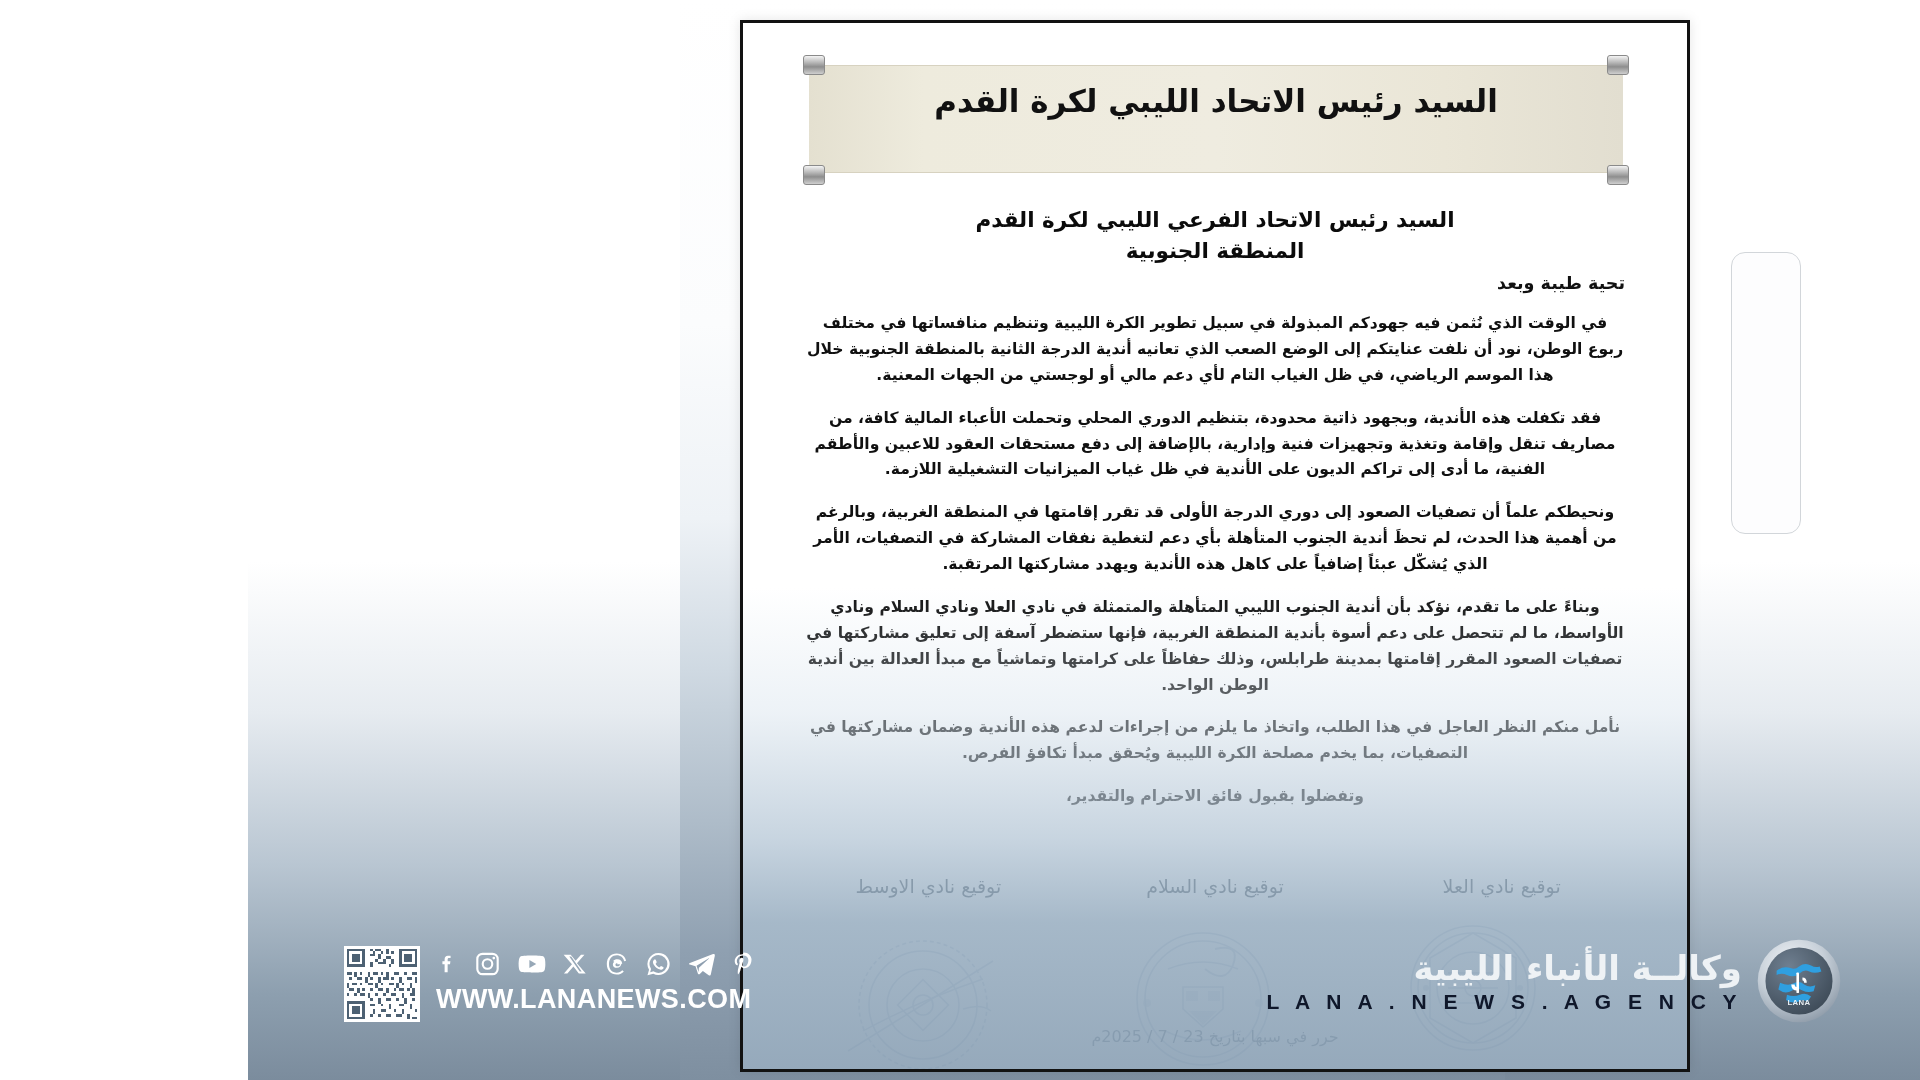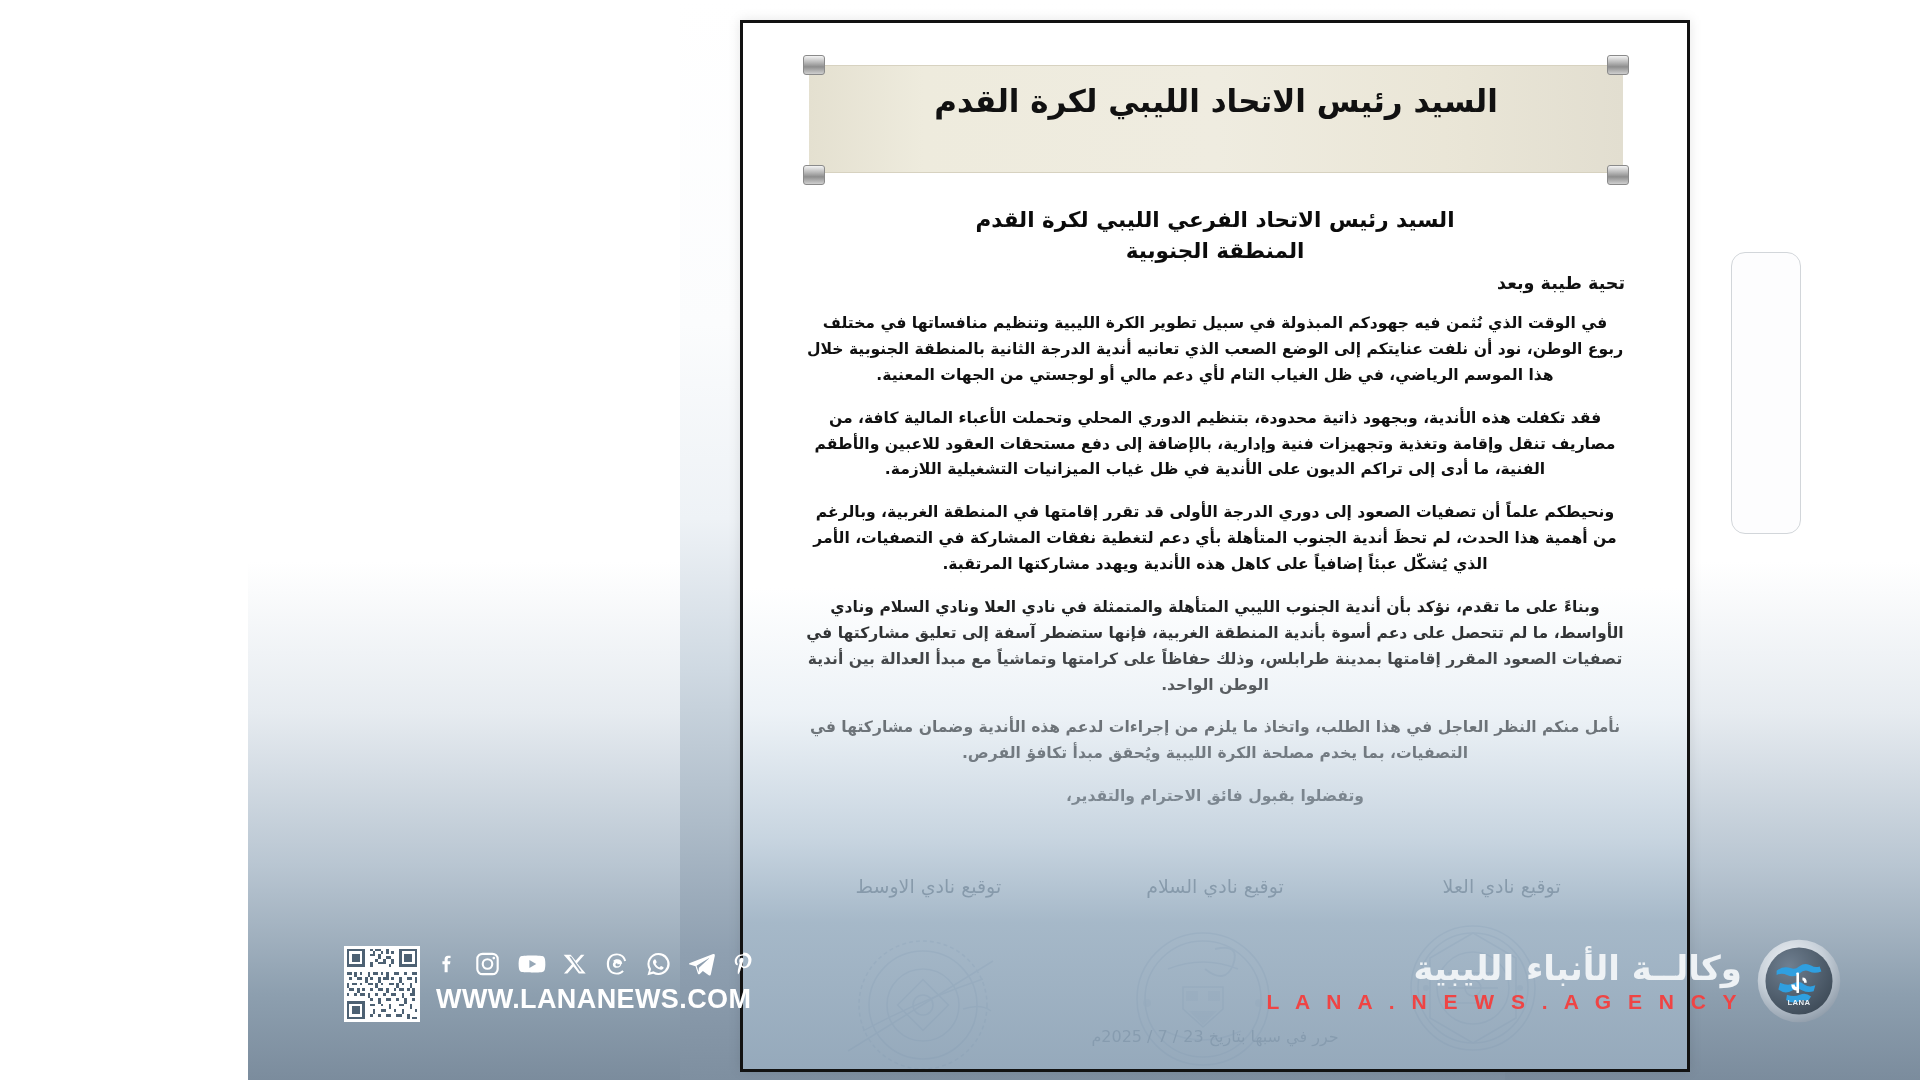--- a/index.html
+++ b/index.html
@@ -304,21 +304,21 @@
     font-size: 34px;
     font-weight: 700;
     color: #eef2f5;
     direction: rtl;
     letter-spacing: 0.5px;
   }
   .brand-en {
     font-family: "Liberation Sans", sans-serif;
     font-size: 21px;
     font-weight: 700;
-    color: #ef4444;
+    color: #0f172a;
     letter-spacing: 5.5px;
     direction: ltr;
     margin-top: 6px;
   }
   .brand-mark { width: 86px; height: 86px; flex: 0 0 auto; }
 </style>
 </head>
 <body>
 
 <div id="stage">

